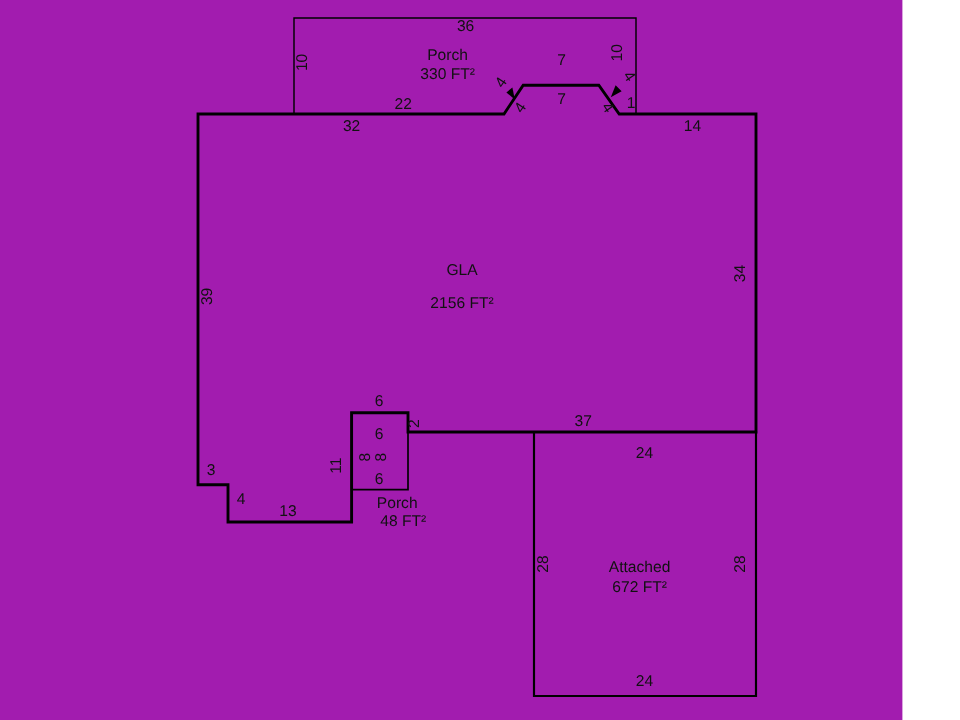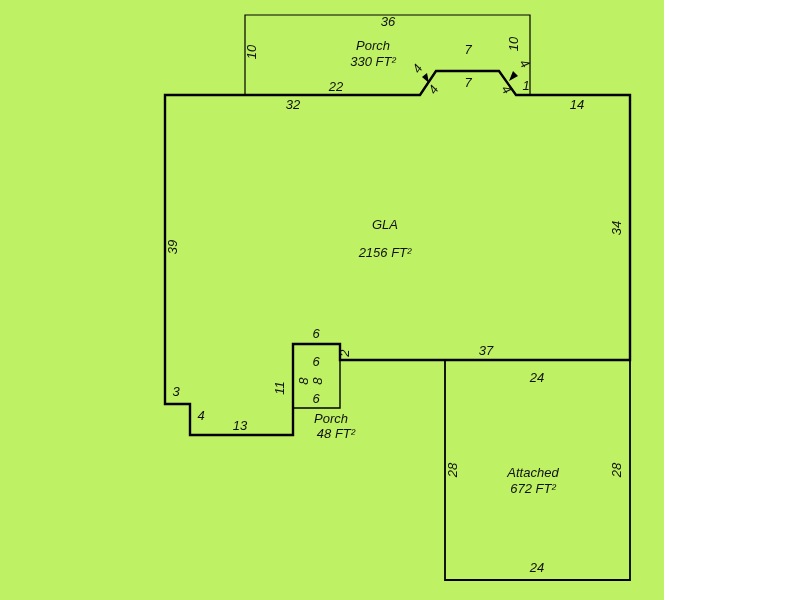--- a/index.html
+++ b/index.html
@@ -1,22 +1,21 @@
 <!DOCTYPE html>
 <html><head>
 <meta charset="utf-8">
 <style>
   html, body { margin: 0; padding: 0; background: #ffffff; }
   #stage {
     position: relative;
-    width: 664px;
+    width: 752px;
     height: 600px;
-    background: #bef264;
+    background: #a21caf;
     overflow: hidden;
-    font-style: italic;
   }
   svg { display: block; }
   svg text {
     font-family: "Liberation Sans", sans-serif;
     font-size: 13px;
     fill: #111111;
   }
   .outline {
     fill: none;
     stroke: #000000;

